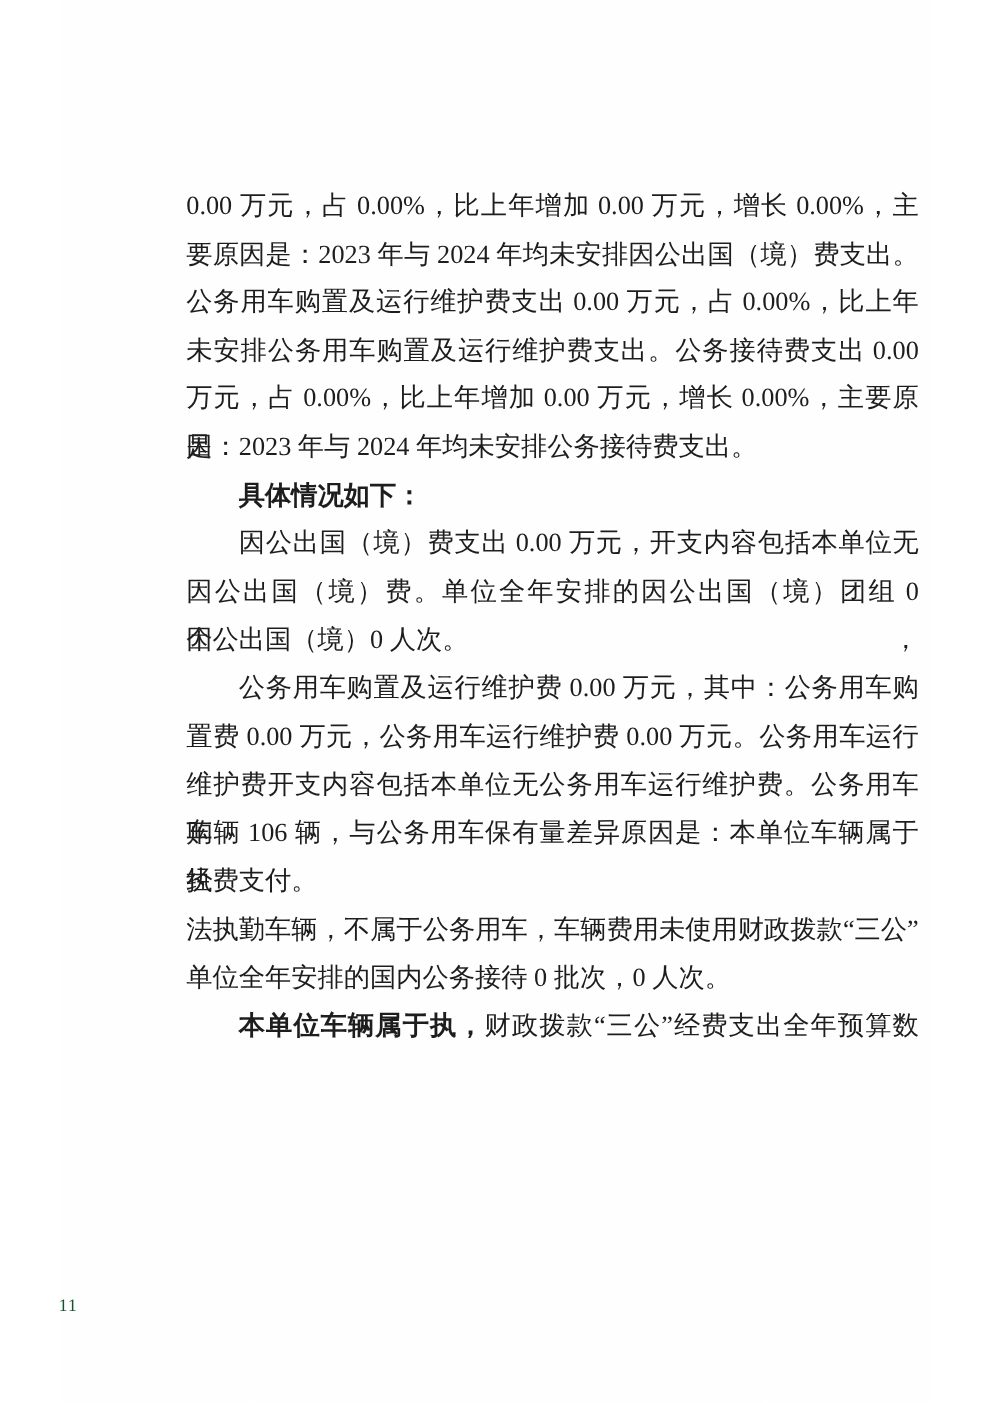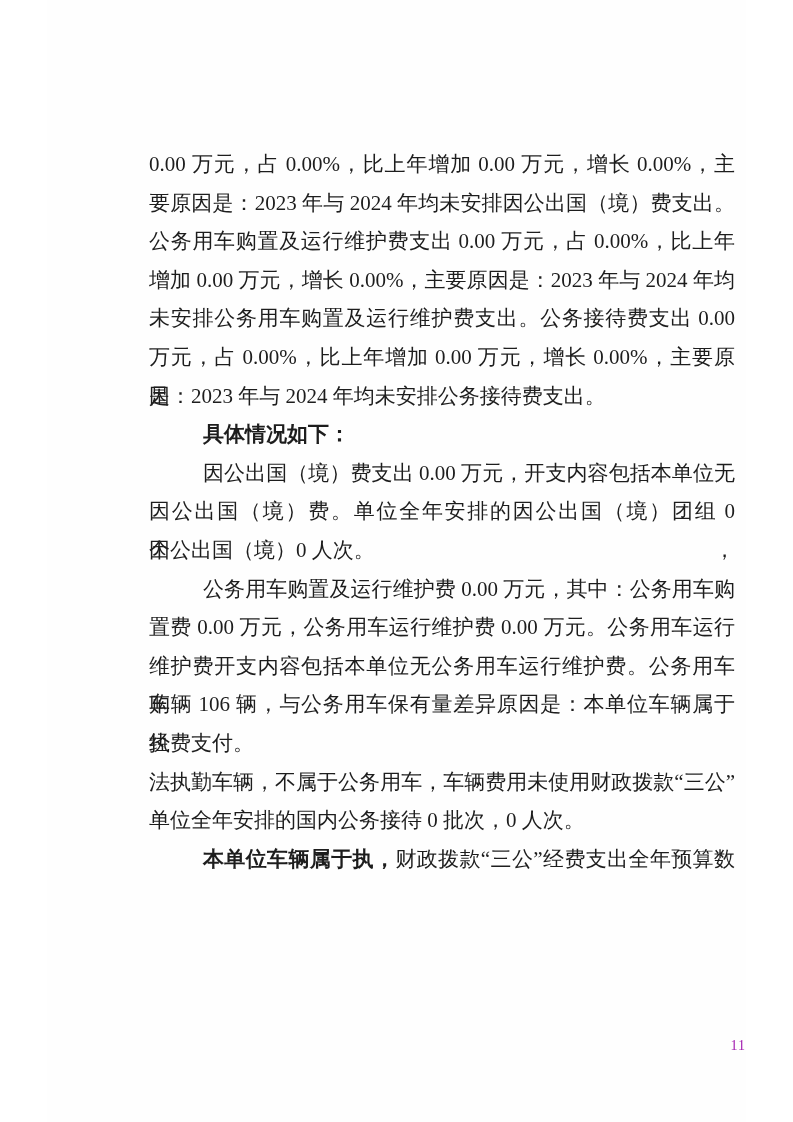--- a/index.html
+++ b/index.html
@@ -33,46 +33,44 @@
     overflow: visible;
   }
   .line.j {
     white-space: normal;
     text-align: justify;
     text-align-last: justify;
     text-justify: inter-character;
   }
   .line.ind {
     text-indent: 42px;
-    margin-left: 12px;
   }
   .seg-bold {
     font-weight: 700;
   }
   .page-number {
     position: absolute;
     left: 0;
     right: 0;
     top: 1038px;
-    text-align: right;
+    text-align: left;
     font-size: 14px;
     letter-spacing: 1px;
-    color: #a21caf;
+    color: #14532d;
     font-family: "Liberation Serif", "DejaVu Serif", serif;
   }
 </style>
 </head>
 <body>
 
 <div class="page">
   <div class="text-block">
       <div class="line j"><span class="seg-regular">0.00 万元，占 0.00%，比上年增加 0.00 万元，增长 0.00%，主</span></div>
       <div class="line j"><span class="seg-regular">要原因是：2023 年与 2024 年均未安排因公出国（境）费支出。</span></div>
       <div class="line j"><span class="seg-regular">公务用车购置及运行维护费支出 0.00 万元，占 0.00%，比上年</span></div>
-      <div class="line j"><span class="seg-regular">增加 0.00 万元，增长 0.00%，主要原因是：2023 年与 2024 年均</span></div>
       <div class="line j"><span class="seg-regular">未安排公务用车购置及运行维护费支出。公务接待费支出 0.00</span></div>
       <div class="line j"><span class="seg-regular">万元，占 0.00%，比上年增加 0.00 万元，增长 0.00%，主要原因</span></div>
       <div class="line"><span class="seg-regular">是：2023 年与 2024 年均未安排公务接待费支出。</span></div>
       <div class="line ind"><span class="seg-bold">具体情况如下：</span></div>
       <div class="line j ind"><span class="seg-regular">因公出国（境）费支出 0.00 万元，开支内容包括本单位无</span></div>
       <div class="line j"><span class="seg-regular">因公出国（境）费。单位全年安排的因公出国（境）团组 0 个，</span></div>
       <div class="line"><span class="seg-regular">因公出国（境）0 人次。</span></div>
       <div class="line j ind"><span class="seg-regular">公务用车购置及运行维护费 0.00 万元，其中：公务用车购</span></div>
       <div class="line j"><span class="seg-regular">置费 0.00 万元，公务用车运行维护费 0.00 万元。公务用车运行</span></div>
       <div class="line j"><span class="seg-regular">维护费开支内容包括本单位无公务用车运行维护费。公务用车购</span></div>

